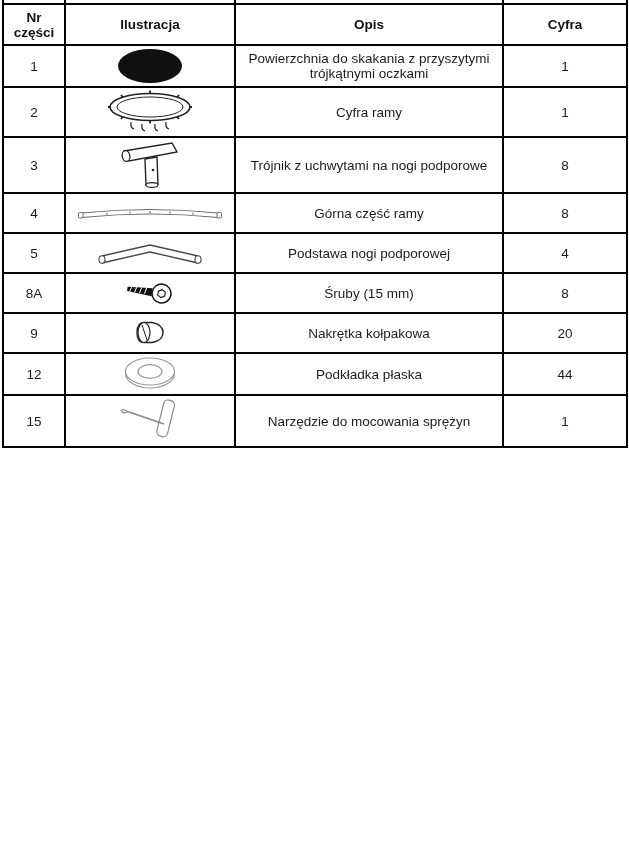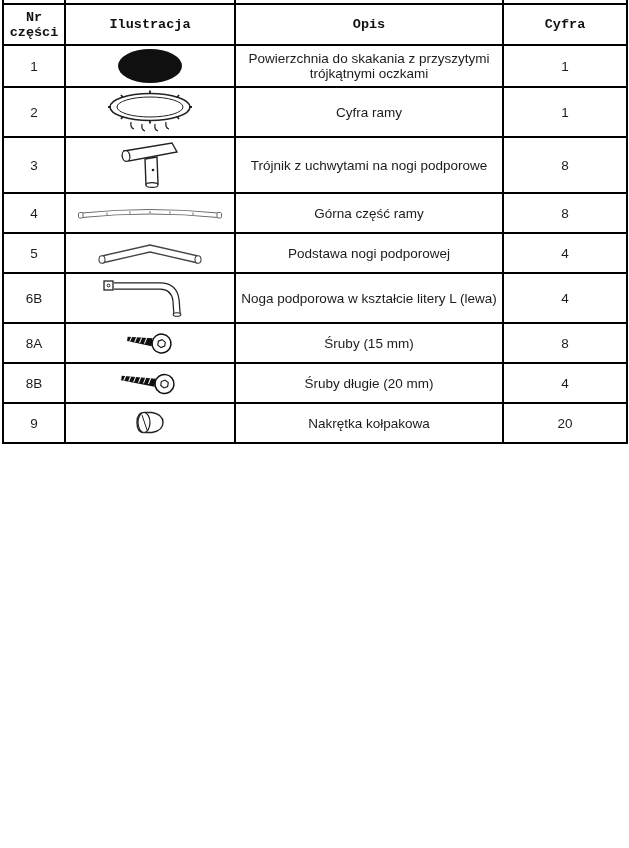--- a/index.html
+++ b/index.html
@@ -10,21 +10,21 @@
   table.parts{
     border-collapse:collapse;table-layout:fixed;width:624px;
     margin:-9px 0 0 2px;
   }
   table.parts th, table.parts td{
     border:2px solid #000;
     text-align:center;vertical-align:middle;
     font-size:13.5px;color:#1c1c1c;line-height:15px;
     padding:1px 4px;overflow:hidden;
   }
-  table.parts th{font-weight:bold;color:#111;height:37px;font-family:Liberation Mono, monospace;}
+  table.parts th{font-weight:bold;color:#111;height:37px;}
   table.parts td{height:36px;}
   tr.cut-top td{height:10px;padding:0;}
   td.c-il svg{display:block;margin:0 auto;}
 </style>
 </head>
 <body>
 
 <div class="sheet">
   <table class="parts">
     <colgroup>
@@ -105,70 +105,67 @@
     <path d="M8,18 L56,7 L104,18" fill="none" stroke="#444" stroke-width="1.3"></path>
     <path d="M8,25 L56,14 L104,25" fill="none" stroke="#444" stroke-width="1.3"></path>
     <ellipse cx="8" cy="21.5" rx="3" ry="3.8" fill="#fff" stroke="#444" stroke-width="1.1"></ellipse>
     <ellipse cx="104" cy="21.5" rx="3" ry="3.8" fill="#fff" stroke="#444" stroke-width="1.1"></ellipse>
   </svg>
           </td>
           <td class="c-opis">Podstawa nogi podporowej</td>
           <td class="c-cyfra">4</td>
         </tr>
         <tr>
-          <td class="c-nr">6B</td>
-          <td class="c-il">
-            <svg width="100" height="46" viewBox="0 0 100 46">
-    <path d="M14,11 H60 Q74,11 76,25 L77,39" fill="none" stroke="#222" stroke-width="7.5"></path>
-    <path d="M14,11 H60 Q74,11 76,25 L77,39" fill="none" stroke="#fff" stroke-width="5"></path>
-    <ellipse cx="77" cy="39.5" rx="3.8" ry="1.8" fill="#fff" stroke="#222" stroke-width="1.1"></ellipse>
-    <rect x="4" y="6" width="9" height="9" fill="#fff" stroke="#222" stroke-width="1.3"></rect>
-    <circle cx="8.5" cy="10.5" r="1.4" fill="none" stroke="#222" stroke-width="1"></circle>
-  </svg>
-          </td>
-          <td class="c-opis">Noga podporowa w kształcie litery L (lewa)</td>
-          <td class="c-cyfra">4</td>
-        </tr>
-        <tr>
           <td class="c-nr">8A</td>
           <td class="c-il">
             <svg width="64" height="32" viewBox="0 0 64 32">
     <g transform="rotate(8 32 16)">
       <path d="M9,12.8 L34,11 L34,19 L9,17.2 Z" fill="#111"></path>
       <path d="M13,12.5 l-1.4,5 M18,12.1 l-1.4,5.4 M23,11.8 l-1.4,5.6 M28,11.5 l-1.4,5.9" stroke="#fff" stroke-width="1"></path>
       <circle cx="43.5" cy="15" r="9.5" fill="#fff" stroke="#111" stroke-width="1.5"></circle>
       <path d="M43.5,11 l3.5,2 0,4 -3.5,2 -3.5,-2 0,-4 Z" fill="none" stroke="#111" stroke-width="1.1"></path>
     </g>
   </svg>
           </td>
           <td class="c-opis">Śruby (15 mm)</td>
           <td class="c-cyfra">8</td>
         </tr>
         <tr>
-          <td class="c-nr">8B</td>
-          <td class="c-il">
-            <svg width="74" height="34" viewBox="0 0 74 34">
-    <g transform="rotate(8 37 17)">
-      <path d="M8,13.8 L42,12 L42,20 L8,18.2 Z" fill="#111"></path>
-      <path d="M12,13.5 l-1.4,5 M17,13.2 l-1.4,5.3 M22,12.9 l-1.4,5.5 M27,12.6 l-1.4,5.7 M32,12.4 l-1.4,5.9 M37,12.2 l-1.4,6" stroke="#fff" stroke-width="1"></path>
-      <circle cx="51.5" cy="16" r="9.5" fill="#fff" stroke="#111" stroke-width="1.5"></circle>
-      <path d="M51.5,12 l3.5,2 0,4 -3.5,2 -3.5,-2 0,-4 Z" fill="none" stroke="#111" stroke-width="1.1"></path>
-    </g>
-  </svg>
-          </td>
-          <td class="c-opis">Śruby długie (20 mm)</td>
-          <td class="c-cyfra">4</td>
-        </tr>
-        <tr>
           <td class="c-nr">9</td>
           <td class="c-il">
             <svg width="36" height="28" viewBox="0 0 36 28">
     <path d="M12,3.5 Q5,3.5 5,13.5 Q5,23.5 12,23.5 L20,23.5 Q31,21.5 31,13.5 Q31,5.5 20,3.5 Z" fill="#fff" stroke="#222" stroke-width="1.4"></path>
     <ellipse cx="12" cy="13.5" rx="6" ry="10" fill="#fff" stroke="#222" stroke-width="1.2"></ellipse>
     <path d="M10,6 L15,21" stroke="#222" stroke-width="1"></path>
   </svg>
           </td>
           <td class="c-opis">Nakrętka kołpakowa</td>
           <td class="c-cyfra">20</td>
         </tr>
+        <tr>
+          <td class="c-nr">12</td>
+          <td class="c-il">
+            <svg width="56" height="38" viewBox="0 0 56 38">
+    <ellipse cx="28" cy="16.5" rx="24.5" ry="13.5" fill="#fff" stroke="#999" stroke-width="1.2"></ellipse>
+    <ellipse cx="28" cy="16.5" rx="12" ry="6.8" fill="#fff" stroke="#999" stroke-width="1.2"></ellipse>
+    <path d="M3.5,18.5 a24.5,14.5 0 0 0 49,0" fill="none" stroke="#999" stroke-width="1.2"></path>
+  </svg>
+          </td>
+          <td class="c-opis">Podkładka płaska</td>
+          <td class="c-cyfra">44</td>
+        </tr>
+        <tr>
+          <td class="c-nr">15</td>
+          <td class="c-il">
+            <svg width="72" height="48" viewBox="0 0 72 48">
+    <g transform="rotate(14 52 22)">
+      <rect x="46" y="3" width="11" height="37" rx="4.5" fill="#fff" stroke="#888" stroke-width="1.2"></rect>
+    </g>
+    <path d="M50,27 L15,15" stroke="#888" stroke-width="1.4" fill="none"></path>
+    <path d="M15,15 l-6,-2.5 q-3.5,1 0.5,3.5 l4.5,-1" fill="none" stroke="#888" stroke-width="1.2"></path>
+  </svg>
+          </td>
+          <td class="c-opis">Narzędzie do mocowania sprężyn</td>
+          <td class="c-cyfra">1</td>
+        </tr>
       </tbody>
   </table>
 </div>
 
 </body></html>

